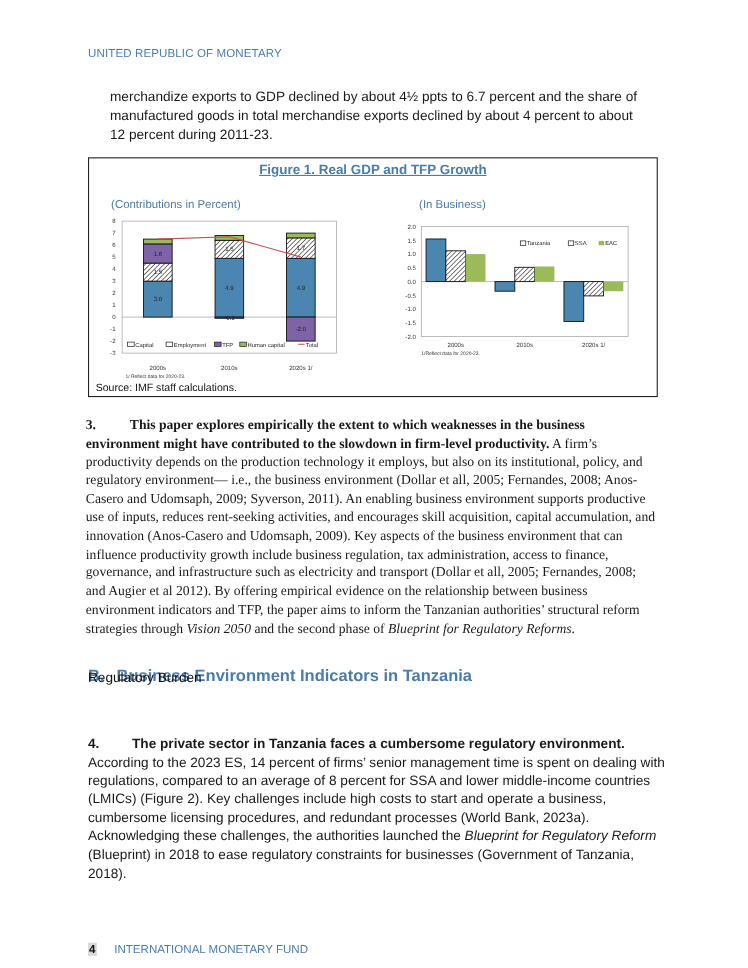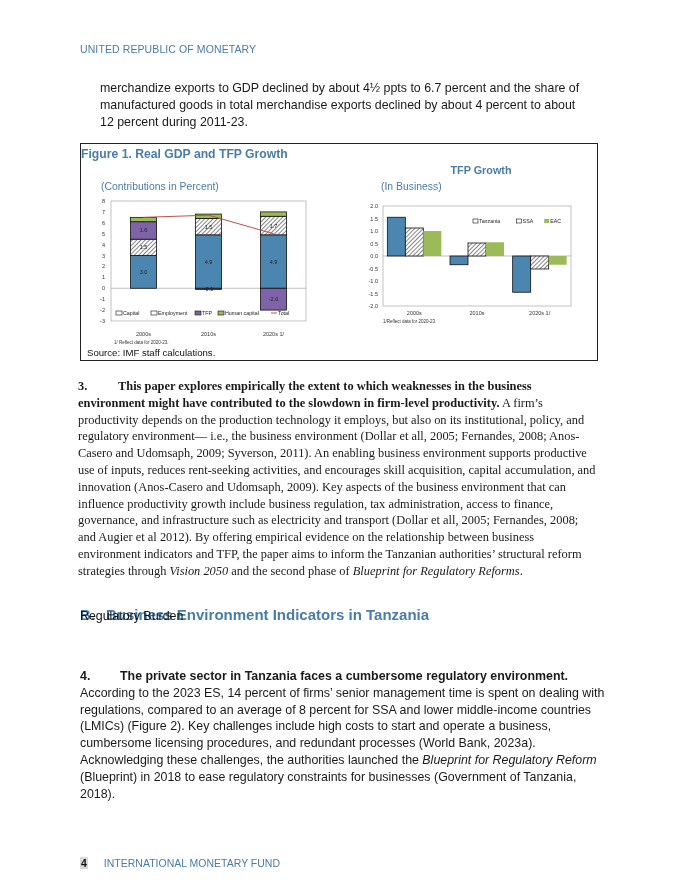--- a/index.html
+++ b/index.html
@@ -2,21 +2,21 @@
 <html><head>
 <meta charset="utf-8">
 <style>
   html, body { margin:0; padding:0; background:#fff; }
   body { width:680px; height:880px; position:relative; overflow:hidden;
          font-family:"Liberation Sans", "DejaVu Sans", sans-serif; color:#111; }
   .running-header { position:absolute; left:80px; top:43px; font-size:10.5px; color:#4a7ca8; letter-spacing:0.1px; }
   .para { position:absolute; font-size:12.4px; line-height:16.8px; color:#1a1a1a; }
   .p-intro { left:100px; top:80px; width:490px; }
   .figure-box { position:absolute; left:80px; top:143px; width:518px; height:218px; border:1px solid #222; box-sizing:border-box; }
-  .fig-title { position:absolute; left:0; width:100%; top:3px; font-weight:bold; color:#4a7ca8; font-size:12.2px; }
+  .fig-title { position:absolute; left:0; width:100%; top:3px; text-align:center; font-weight:bold; color:#4a7ca8; font-size:12.2px;text-decoration:underline; }
   .sub-title { position:absolute; font-weight:bold; color:#4a7ca8; font-size:10.8px; text-align:center; }
   .sub-sub { position:absolute; color:#4a7ca8; font-size:10.4px; }
   .source { position:absolute; left:6px; bottom:2px; font-size:9.6px; color:#111; }
   svg text { font-family:"Liberation Sans", sans-serif; }
   .p3 { left:78px; top:378px; width:520px;font-family:Liberation Serif, serif; }
   .num { display:inline-block; width:40px; font-weight:bold; }
   .section-head { position:absolute; left:80px; top:606px; font-size:15px; font-weight:bold; color:#4a7ca8; }
   .section-head .letter { display:inline-block; width:26px; }
   .sub-head { position:absolute; left:80px; top:609px; font-size:12.4px; font-weight:normal;text-align:center; }
   .p4 { left:80px; top:668px; width:525px; }
@@ -26,21 +26,20 @@
 </head>
 <body>
 
 <div class="running-header">UNITED REPUBLIC OF MONETARY</div>
 
 <div class="para p-intro">merchandize exports to GDP declined by about 4½ ppts to 6.7 percent and the share of manufactured goods in total merchandise exports declined by about 4 percent to about 12 percent during 2011-23.</div>
 
 <div class="figure-box">
   <div class="fig-title">Figure 1. Real GDP and TFP Growth</div>
   <div class="sub-sub" style="left:20px; width:200px; top:37px;">(Contributions in Percent)</div>
-  <div class="sub-title" style="left:300px; width:200px; top:20px;">TFP Growth</div>
   <div class="sub-sub" style="left:300px; width:200px; top:37px;">(In Business)</div>
 
   <svg id="chart-left" width="240" height="150" style="position:absolute; left:10px; top:52px;">
     <defs>
       <pattern id="hatch" patternUnits="userSpaceOnUse" width="3" height="3" patternTransform="rotate(45)">
         <rect width="3" height="3" fill="#fff"></rect>
         <line x1="0" y1="0" x2="0" y2="3" stroke="#333" stroke-width="1.2"></line>
       </pattern>
     </defs>
   <rect x="20" y="5" width="195" height="120" fill="none" stroke="#999" stroke-width="0.6"></rect>

